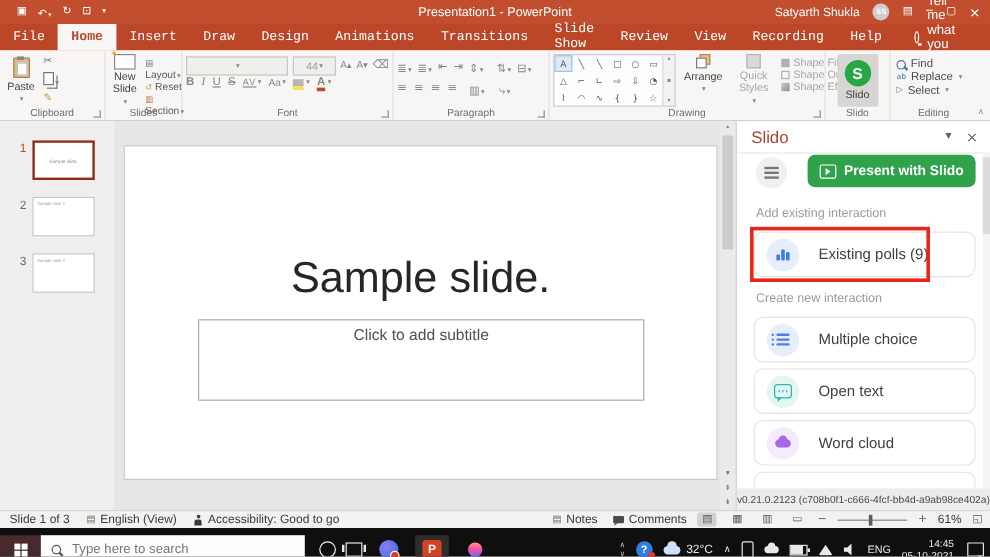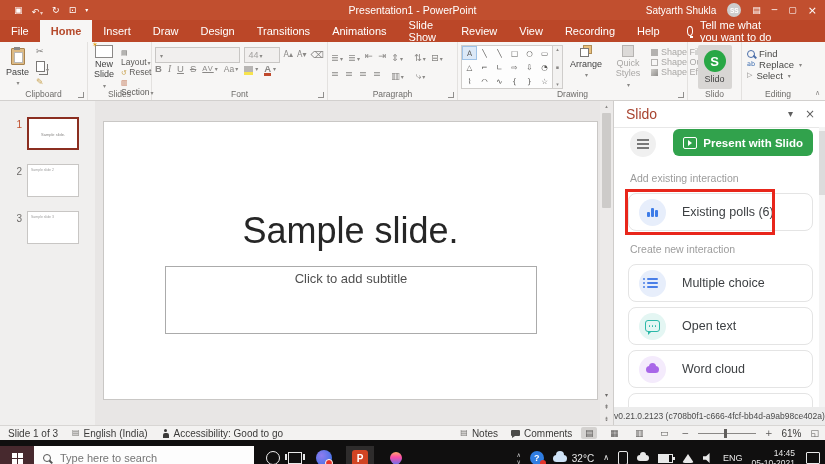--- a/index.html
+++ b/index.html
@@ -18,21 +18,21 @@
   .tb-title{position:absolute;left:0;right:0;text-align:center;font-size:10.5px;pointer-events:none;}
   .tb-right{margin-left:auto;display:flex;align-items:center;gap:11px;margin-right:8px;z-index:2;justify-content:space-between;}
   .tb-user{font-size:10px;}
   .avatar{width:14px;height:14px;border-radius:50%;background:#cdcdcd;color:#fff;
     font-size:6.5px;font-weight:bold;display:flex;align-items:center;justify-content:center;}
   .winbtn{font-size:9px;color:#fff;}
 
   
   .tabrow{position:absolute;left:0;top:20px;right:0;height:22px;background:#bb4728;
     display:flex;align-items:stretch;color:#fff;font-size:11px;}
-  .tab{display:flex;align-items:center;padding:0 11px;}
+  .tab{display:flex;align-items:center;padding:0 11px;font-family:Liberation Mono, monospace;}
   .tab.active{background:#f7f6f5;color:#b5492a;font-weight:bold;text-align:center;}
   .tellme{display:flex;align-items:center;gap:7px;margin-left:16px;font-size:11px;}
   .bulb{width:8px;height:8px;border:1px solid #fff;border-radius:50%;position:relative;}
   .bulb::after{content:"";position:absolute;left:2px;bottom:-3px;width:3px;height:2px;background:#fff;}
   .share{margin-left:auto;display:flex;align-items:center;gap:5px;margin-right:12px;font-size:11px;margin-top:44px;}
   .person{width:7px;height:7px;position:relative;}
   .person::before{content:"";position:absolute;left:2px;top:0;width:4px;height:4px;border:1px solid #fff;border-radius:50%;}
   .person::after{content:"";position:absolute;left:0;bottom:-2px;width:8px;height:4px;border:1px solid #fff;border-bottom:none;border-radius:4px 4px 0 0;}
 
   
@@ -44,21 +44,21 @@
     border-right:1px solid #908e8c;border-bottom:1px solid #908e8c;}
   .rg-body{display:flex;gap:4px;height:100%;}
   .bigbtn{display:flex;flex-direction:column;align-items:center;justify-content:center;
     gap:2px;font-size:9px;color:#444;padding:0 3px;}
   .mini-col{display:flex;flex-direction:column;justify-content:space-between;padding:2px 0;}
   .mini-col .gl{font-size:9px;color:#7a7876;}
   .rows{display:flex;flex-direction:column;justify-content:space-between;width:100%;padding:2px 0;}
   .rrow{display:flex;align-items:center;gap:4px;}
   .ric{font-size:9.5px;color:#8a8886;}
   .combo{height:14px;border:1px solid #c8c6c4;background:#f1efee;display:flex;align-items:center;
-    justify-content:flex-start;padding:0 3px;color:#a19f9d;font-size:9px;}
+    justify-content:center;padding:0 3px;color:#a19f9d;font-size:9px;}
   .clipicon{width:12px;height:15px;background:#dcba84;border:1px solid #a8824e;border-radius:1px;position:relative;}
   .clipicon::before{content:"";position:absolute;left:2px;top:-2px;width:6px;height:3px;background:#8a8886;}
   .clipicon::after{content:"";position:absolute;left:2px;top:3px;width:7px;height:9px;background:#fff;border:1px solid #b9b7b5;}
   .copyic{width:7px;height:9px;border:1px solid #7a7876;background:#fff;box-shadow:2px 2px 0 0 #f7f6f5,3px 3px 0 0 #7a7876;}
   .nslide{width:16px;height:12px;border:1px solid #8a8886;background:#fff;position:relative;}
   .nslide::before{content:"✶";font-family:"DejaVu Sans";position:absolute;left:-4px;top:-5px;font-size:7px;color:#e3a21a;}
   .gallery{width:90px;border:1px solid #cfcdcb;background:#fdfdfd;display:grid;
     grid-template-columns:repeat(6,1fr);grid-auto-rows:1fr;height:42px;}
   .gcell{display:flex;align-items:center;justify-content:center;font-family:"DejaVu Sans";
     font-size:7.5px;color:#575654;}
@@ -243,22 +243,22 @@
       <span class="winbtn gl" data-g="×" style="font-size:11px"></span>
     </div>
   </div>
 
   <div class="tabrow">
     <span class="tab">File</span>
     <span class="tab active">Home</span>
     <span class="tab">Insert</span>
     <span class="tab">Draw</span>
     <span class="tab">Design</span>
+    <span class="tab">Animations</span>
     <span class="tab">Transitions</span>
-    <span class="tab">Animations</span>
     <span class="tab">Slide Show</span>
     <span class="tab">Review</span>
     <span class="tab">View</span>
     <span class="tab">Recording</span>
     <span class="tab">Help</span>
     <span class="tellme">
       <span class="bulb"></span>
       <span>Tell me what you want to do</span>
     </span>
     <span class="share">
@@ -521,21 +521,21 @@
     <div class="p-label" style="top:71px">Add existing interaction</div>
 
     <div class="pcard" style="top:92px">
       <span class="icircle" style="background:#e7eefb">
         <span class="bars">
             <i style="height:5px"></i>
             <i style="height:9px"></i>
             <i style="height:7px"></i>
           </span>
       </span>
-      <span class="lbl">Existing polls (6)</span>
+      <span class="lbl">Existing polls (9)</span>
     </div>
     <div class="redbox"></div>
 
     <div class="p-label" style="top:142px">Create new interaction</div>
 
     <div class="pcard" style="top:206px">
       <span class="icircle" style="background:#e4f6f3">
         <span class="chat">
             <i></i>
             <i></i>
@@ -567,21 +567,21 @@
     <div class="version">v0.21.0.2123 (c708b0f1-c666-4fcf-bb4d-a9ab98ce402a)</div>
     <div class="pscroll">
         <i></i>
       </div>
   </div>
 
   <div class="statusbar">
     <span class="sb-item">Slide 1 of 3</span>
     <span class="sb-item">
       <span class="gl" data-g="▤" style="font-size:8px;color:#6d6b69"></span>
-      <span>English (India)</span>
+      <span>English (View)</span>
     </span>
     <span class="sb-item">
       <span class="accper"></span>
       <span>Accessibility: Good to go</span>
     </span>
     <div class="sb-right">
       <span class="sb-item" style="margin-left:0">
         <span class="gl" data-g="▤" style="font-size:8px;color:#6d6b69"></span>
         <span>Notes</span>
       </span>

